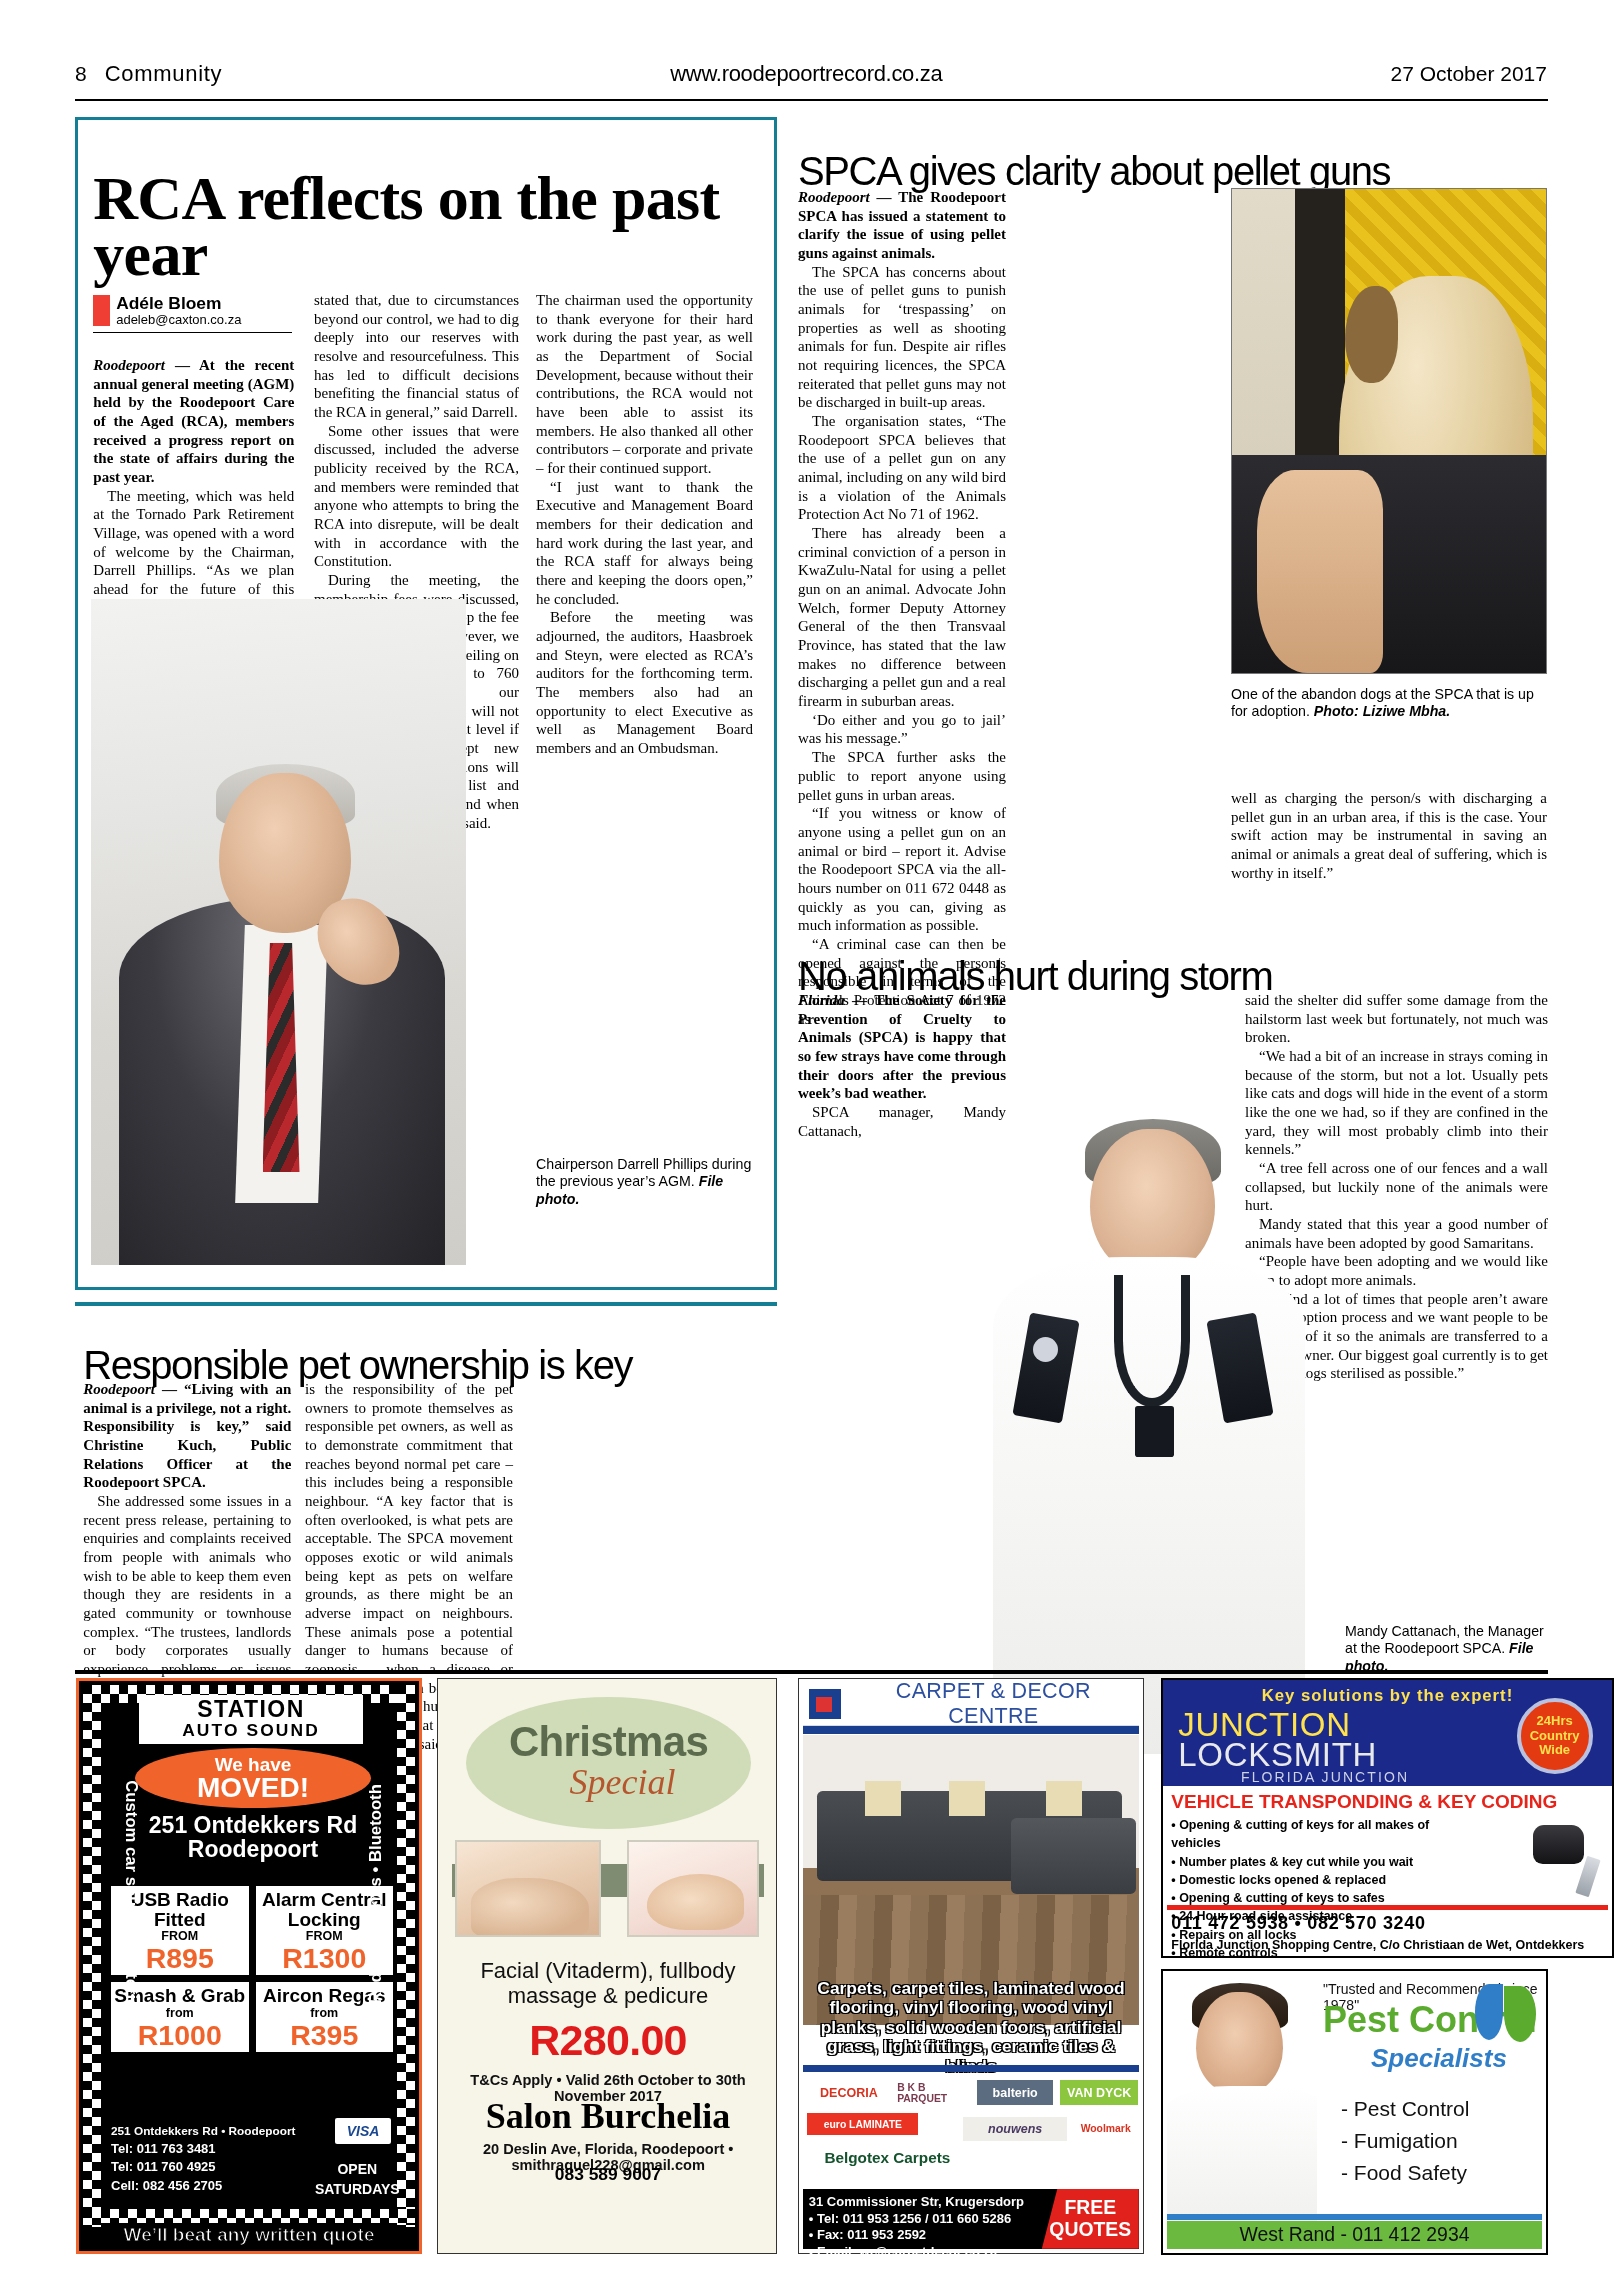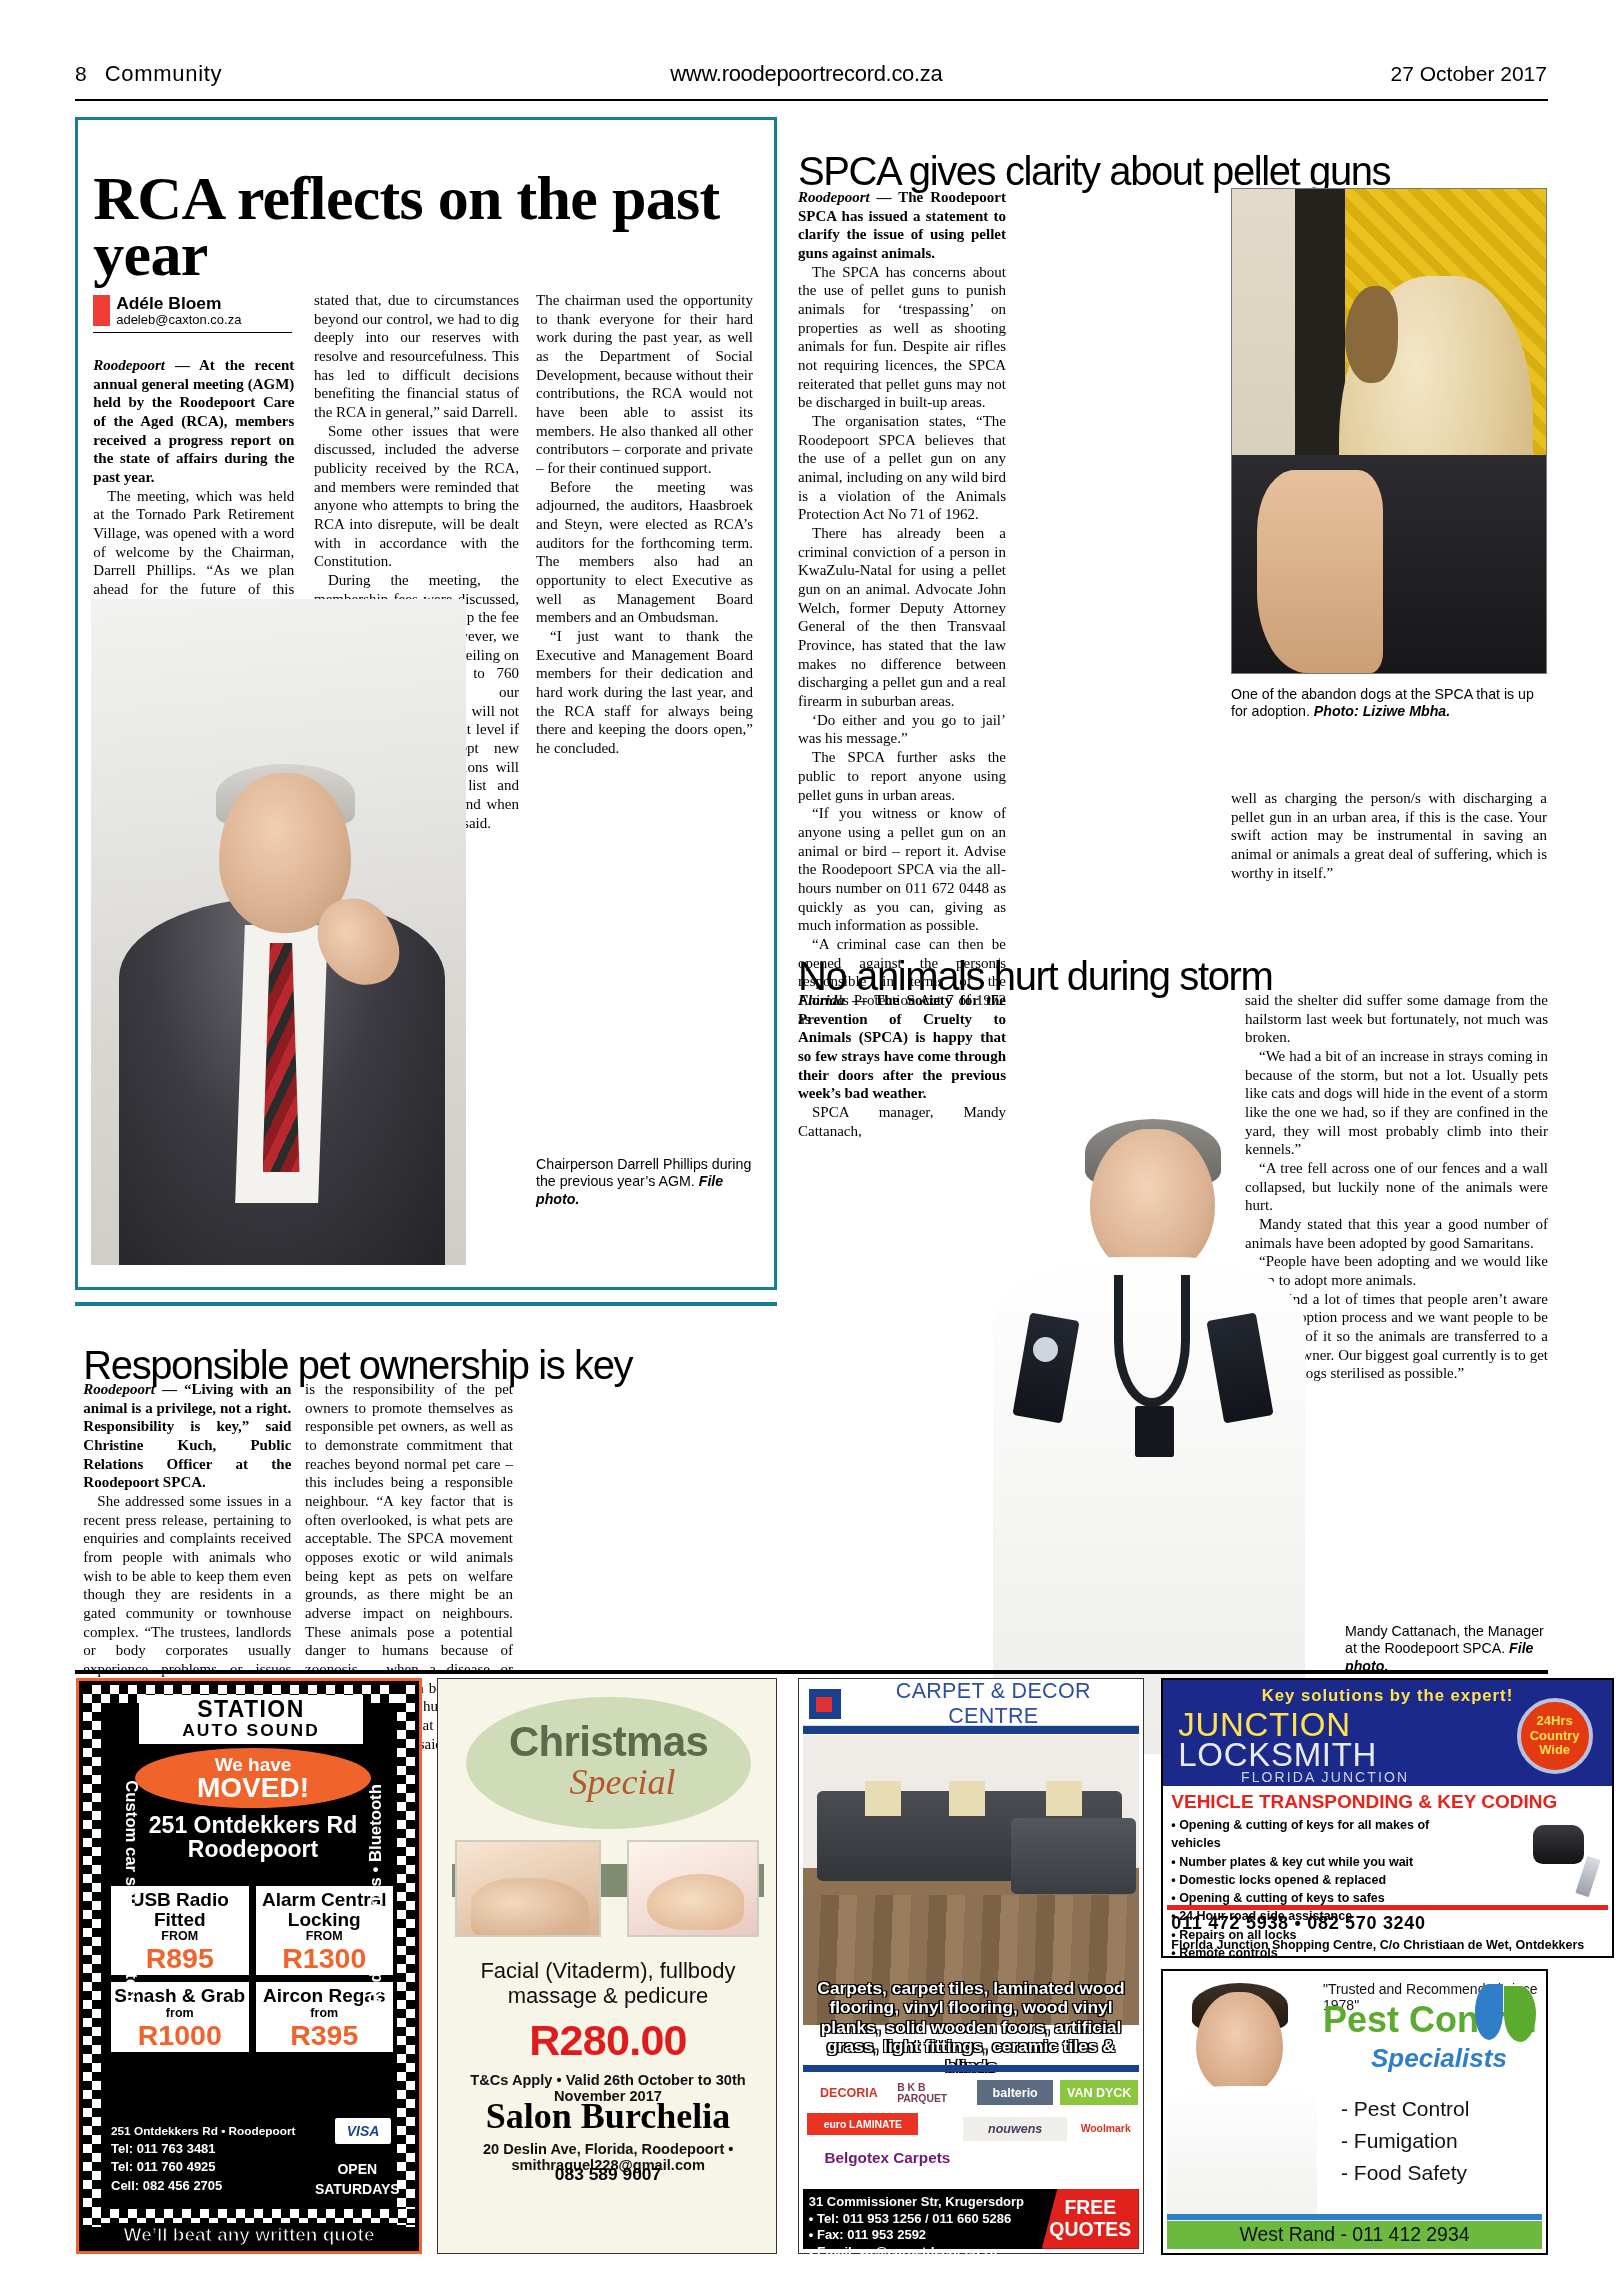--- a/index.html
+++ b/index.html
@@ -450,22 +450,22 @@
         <p>The meeting, which was held at the Tornado Park Retirement Village, was opened with a word of welcome by the Chairman, Darrell Phillips. “As we plan ahead for the future of this auspicious association to which we all belong, it has been in gratitude that we, the Executive Board of the RCA, have enjoyed the assistance of many dedicated and committed persons who have made the interests and needs of the aged their priority. It is in following their footsteps that the younger generations will benefit,” he said.</p>
         <p>The meeting highlighted the association’s biggest challenge for the year – the financial position. “It must be</p>
       </div>
     <div id="rca-c2" class="body-col">
         <p class="first">stated that, due to circumstances beyond our control, we had to dig deeply into our reserves with resolve and resourcefulness. This has led to difficult decisions benefiting the financial status of the RCA in general,” said Darrell.</p>
         <p>Some other issues that were discussed, included the adverse publicity received by the RCA, and members were reminded that anyone who attempts to bring the RCA into disrepute, will be dealt with in accordance with the Constitution.</p>
         <p>During the meeting, the membership fees were discussed, and it was decided to keep the fee at R50 per annum. “However, we have decided to place a ceiling on increasing membership to 760 members, because our commitment to members will not be sustained at its current level if we continue to accept new members. New applications will be put on a waiting list and membership granted if and when a vacancy opens up,” he said.</p>
       </div>
     <div id="rca-c3" class="body-col">
         <p class="first">The chairman used the opportunity to thank everyone for their hard work during the past year, as well as the Department of Social Development, because without their contributions, the RCA would not have been able to assist its members. He also thanked all other contributors – corporate and private – for their continued support.</p>
+        <p>“I just want to thank the Executive and Management Board members for their dedication and hard work during the last year, and the RCA staff for always being there and keeping the doors open,” he concluded.</p>
         <p>Before the meeting was adjourned, the auditors, Haasbroek and Steyn, were elected as RCA’s auditors for the forthcoming term. The members also had an opportunity to elect Executive as well as Management Board members and an Ombudsman.</p>
-        <p>“I just want to thank the Executive and Management Board members for their dedication and hard work during the last year, and the RCA staff for always being there and keeping the doors open,” he concluded.</p>
       </div>
 
     <div id="rca-photo">
       <div class="suit"></div>
       <div class="shirt"></div>
       <div class="tie"></div>
       <div class="hair"></div>
       <div class="head"></div>
       <div class="hand"></div>
     </div>
@@ -655,21 +655,21 @@
     <div class="cdc-cap">Carpets, carpet tiles, laminated wood flooring, vinyl flooring, wood vinyl planks, solid wooden foors, artificial grass, light fittings, ceramic tiles &amp; blinds</div>
     <div class="cdc-blue2"></div>
     <div class="cdc-brands">
       <span class="brand" style="left:4.2px;top:7px;width:83px;height:25px;color:#d9321f;">DECORIA</span>
       <span class="brand" style="left:94px;top:7px;width:72px;height:25px;color:#7a3b4f;font-size:10.4px;">B K B PARQUET</span>
       <span class="brand" style="left:174px;top:7px;width:76px;height:25px;background:#5b6b80;color:#fff;">balterio</span>
       <span class="brand" style="left:257px;top:7px;width:78px;height:25px;background:#8cc63e;color:#fff;">VAN DYCK</span>
       <span class="brand" style="left:4.2px;top:40px;width:111px;height:22px;background:#ea3323;color:#fff;font-size:10.4px;">euro LAMINATE</span>
       <span class="brand" style="left:160px;top:44px;width:104px;height:23.6px;background:#efeee8;color:#4a3a63;font-style:italic;">nouwens</span>
       <span class="brand" style="left:269px;top:43px;width:67px;height:25px;color:#d9321f;font-size:10.4px;">Woolmark</span>
-      <span class="brand" style="left:4.2px;top:72px;width:160px;height:26px;color:#701a75;font-size:15.3px;">Belgotex Carpets</span>
+      <span class="brand" style="left:4.2px;top:72px;width:160px;height:26px;color:#14532d;font-size:15.3px;">Belgotex Carpets</span>
     </div>
     <div class="cdc-contact">
       <div class="txt">
         <div>31 Commissioner Str, Krugersdorp</div>
         <div>• Tel:  011 953 1256 / 011 660 5286</div>
         <div>• Fax: 011 953 2592</div>
         <div>• Email: wr@carpetdecor.co.za</div>
       </div>
       <div class="cdc-free">
         <span>FREE</span>

